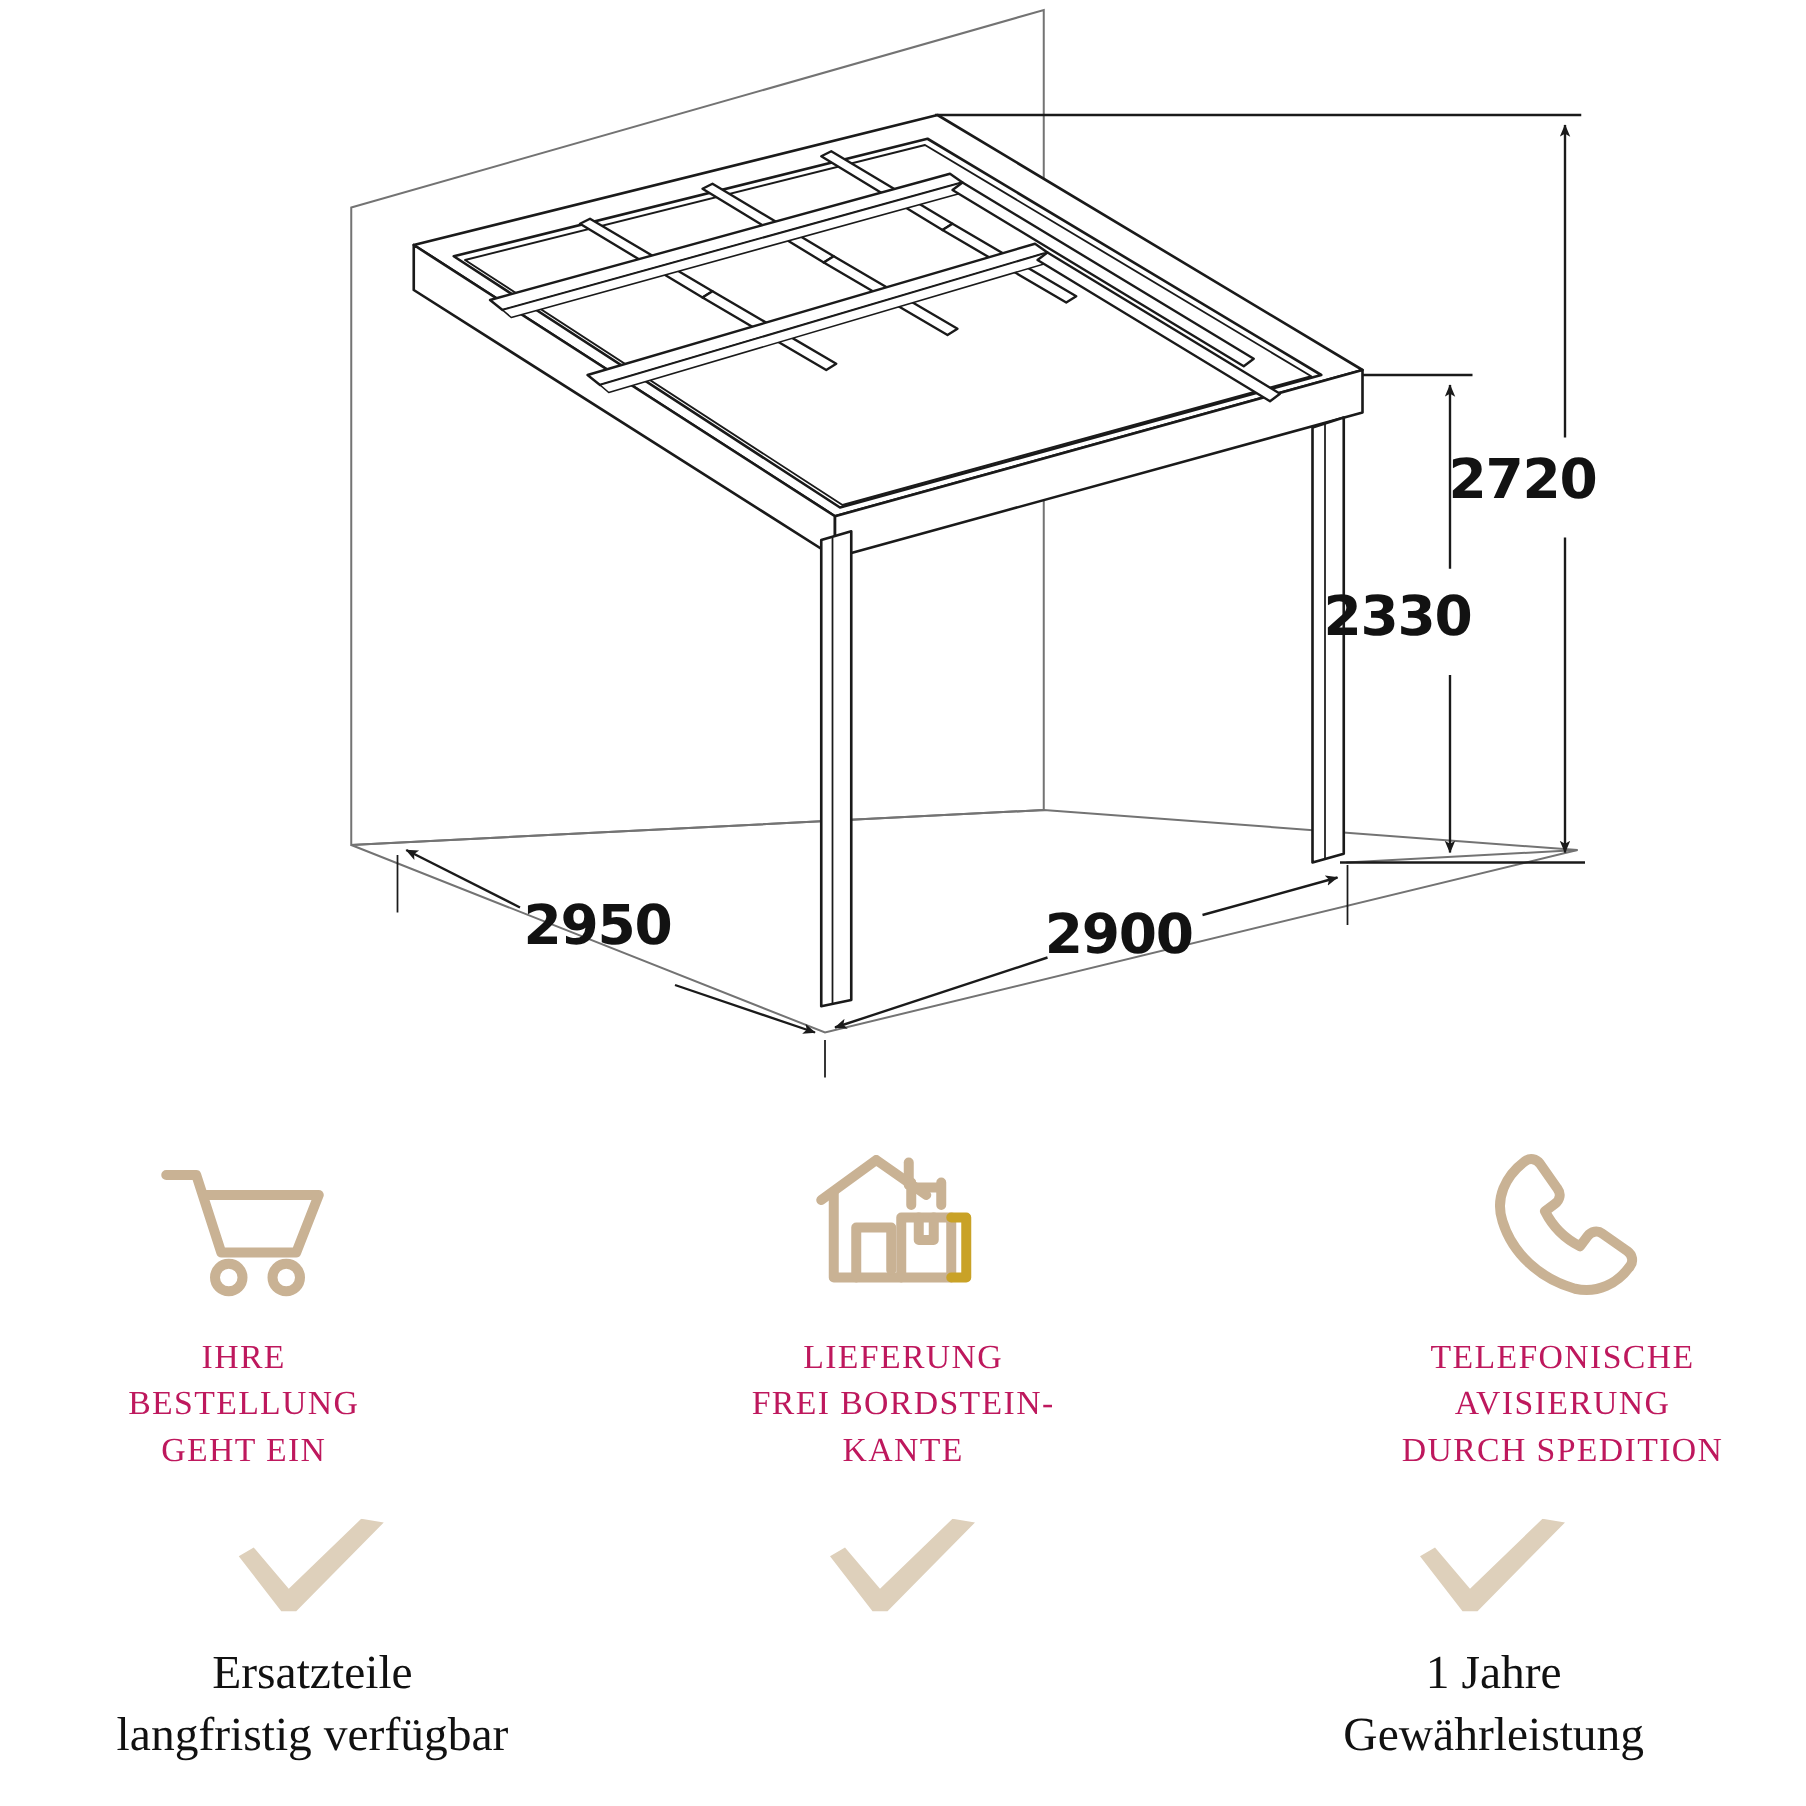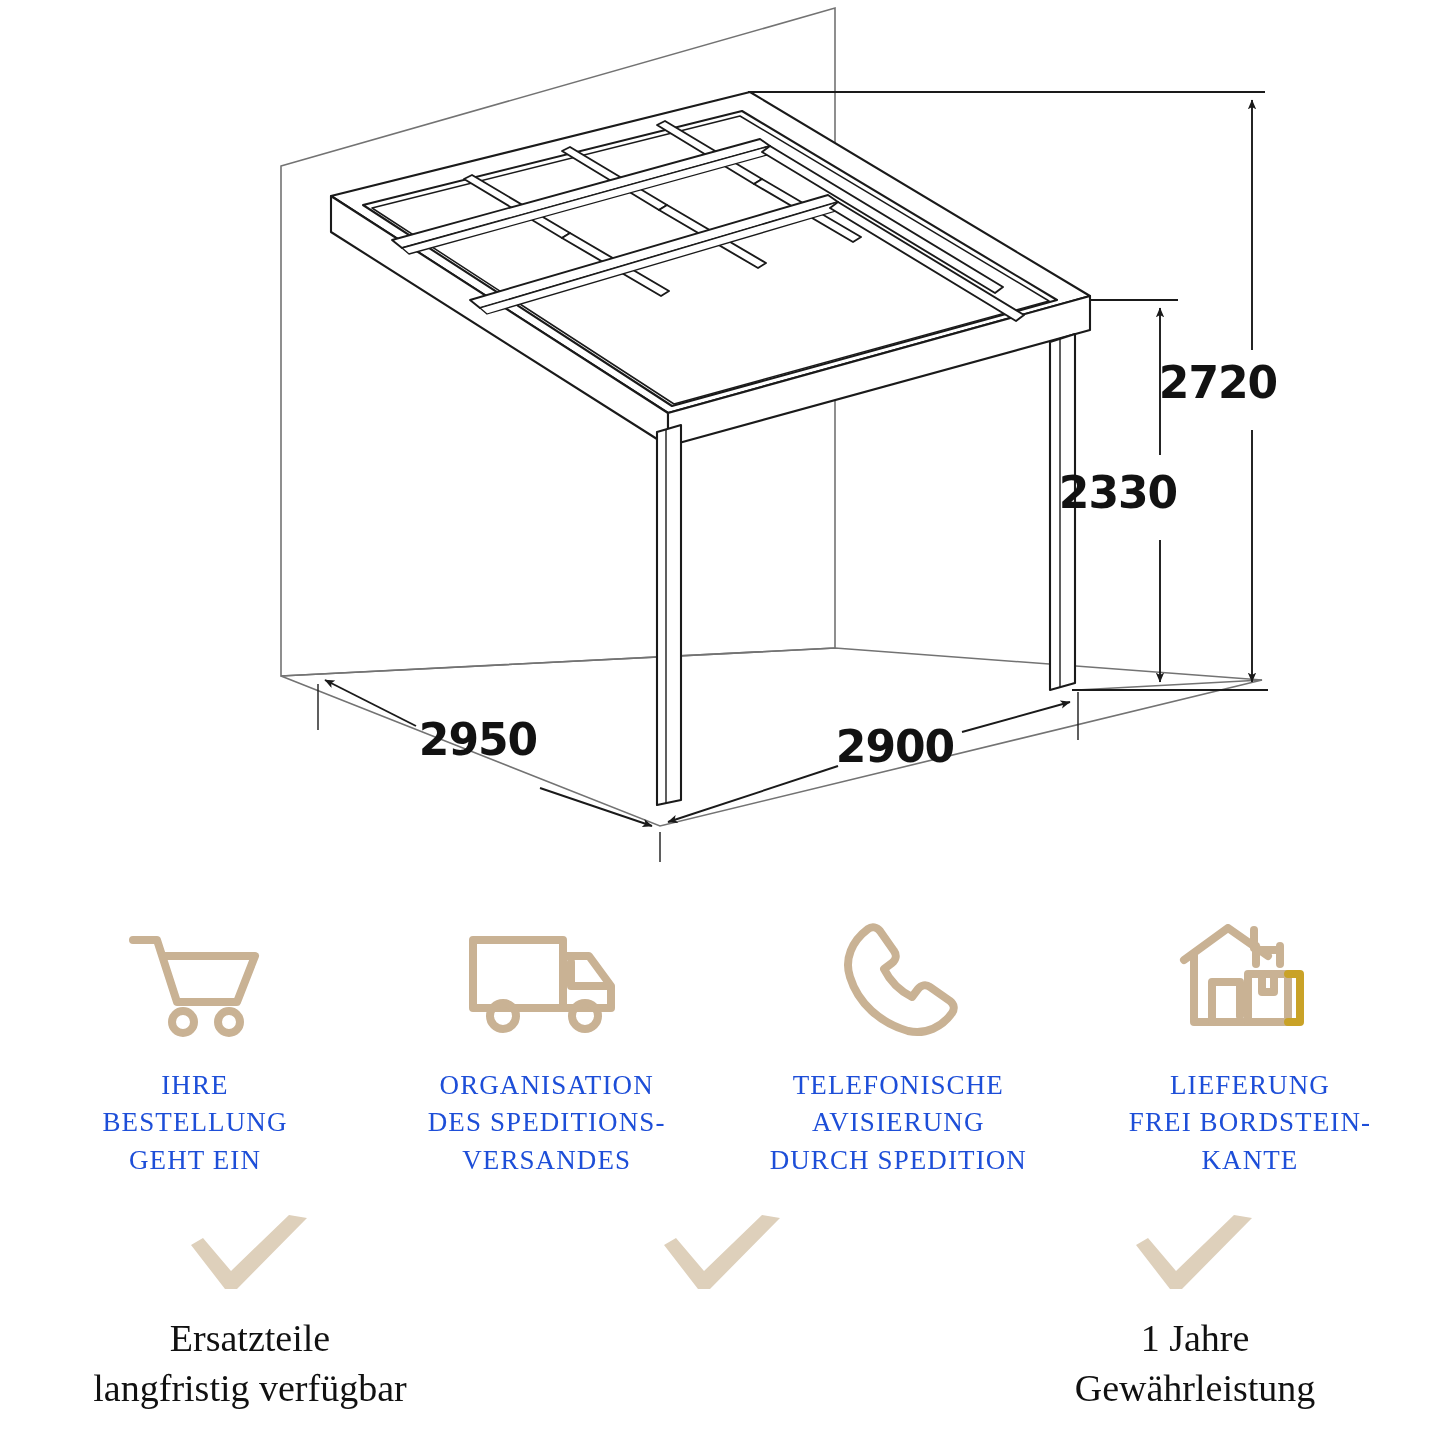--- a/index.html
+++ b/index.html
@@ -65,21 +65,21 @@
     justify-content: center;
     margin-top: 18px;
   }
   .step-label {
     margin-top: 26px;
     text-align: center;
     font-family: "Liberation Serif", "DejaVu Serif", serif;
     font-size: 27px;
     line-height: 1.38;
     letter-spacing: 1.1px;
-    color: #1d4ed8;
+    color: #be185d;
     white-space: pre-line;
   }
 
   
   #benefits-row {
     position: absolute;
     left: 0;
     top: 1215px;
     width: 1445px;
     height: 230px;
@@ -224,69 +224,55 @@
         <circle cx="58" cy="96" r="11"></circle>
         <circle cx="104" cy="96" r="11"></circle>
       </svg>
     </div>
     <div class="step-label">IHRE
 BESTELLUNG
 GEHT EIN</div>
   </div>
 
 
+
   <div class="step">
     <div class="step-icon">
-      <svg width="160" height="104" viewBox="0 0 160 104" fill="none" stroke="#c9b294" stroke-width="8" stroke-linecap="round" stroke-linejoin="round">
-        <path d="M6,10 L96,10 L96,78 L6,78 Z"></path>
-        <path d="M96,26 L122,26 L144,56 L144,78 L96,78"></path>
-        <path d="M104,32 L104,56 L140,56"></path>
-        <circle cx="36" cy="86" r="13"></circle>
-        <circle cx="118" cy="86" r="13"></circle>
-      </svg>
-    </div>
-    <div class="step-label">ORGANISATION
-DES SPEDITIONS-
-VERSANDES</div>
+      <svg width="148" height="116" viewBox="0 0 148 116" fill="none" stroke="#c9b294" stroke-width="8" stroke-linecap="round" stroke-linejoin="round">
+
+        <path d="M8,36 L52,4 L92,32"></path>
+        <path d="M18,30 L18,98 L72,98"></path>
+        <path d="M36,98 L36,58 L64,58 L64,92"></path>
+
+        <path d="M78,6 L78,24"></path>
+
+        <path d="M72,50 L112,50 L112,98 L72,98 Z"></path>
+        <path d="M80,22 L80,40 M104,22 L104,40 M80,26 L104,26"></path>
+        <path d="M86,50 L86,68 L98,68 L98,50"></path>
+
+        <path d="M112,50 L124,50 L124,98 L112,98" stroke="#c9a227"></path>
+      </svg>
+    </div>
+    <div class="step-label">LIEFERUNG
+FREI BORDSTEIN-
+KANTE</div>
   </div>
 
   <div class="step">
     <div class="step-icon">
       <svg width="120" height="118" viewBox="0 0 120 118" fill="none" stroke="#c9b294" stroke-width="8" stroke-linecap="round" stroke-linejoin="round">
         <path d="M30,6 C14,18 6,36 12,54 C20,80 42,100 70,108 C88,112 104,104 114,90
                  C117,86 116,81 112,78 L92,64 C88,61 83,62 80,66 L74,74
                  C62,68 52,58 46,46 L54,40 C58,37 59,32 56,28 L42,8 C39,4 34,3 30,6 Z"></path>
       </svg>
     </div>
     <div class="step-label">TELEFONISCHE
 AVISIERUNG
 DURCH SPEDITION</div>
   </div>
-
-  <div class="step">
-    <div class="step-icon">
-      <svg width="148" height="116" viewBox="0 0 148 116" fill="none" stroke="#c9b294" stroke-width="8" stroke-linecap="round" stroke-linejoin="round">
-
-        <path d="M8,36 L52,4 L92,32"></path>
-        <path d="M18,30 L18,98 L72,98"></path>
-        <path d="M36,98 L36,58 L64,58 L64,92"></path>
-
-        <path d="M78,6 L78,24"></path>
-
-        <path d="M72,50 L112,50 L112,98 L72,98 Z"></path>
-        <path d="M80,22 L80,40 M104,22 L104,40 M80,26 L104,26"></path>
-        <path d="M86,50 L86,68 L98,68 L98,50"></path>
-
-        <path d="M112,50 L124,50 L124,98 L112,98" stroke="#c9a227"></path>
-      </svg>
-    </div>
-    <div class="step-label">LIEFERUNG
-FREI BORDSTEIN-
-KANTE</div>
-  </div>
 </div>
 
 <div id="benefits-row">
 
   <div class="benefit">
     <div class="benefit-icon">
       <svg width="130" height="78" viewBox="0 0 130 78">
         <path d="M6,30 L18,23 L46,56 L104,0 L122,3 L52,74 L40,74 Z" fill="#ded0bb"></path>
       </svg>
     </div>

